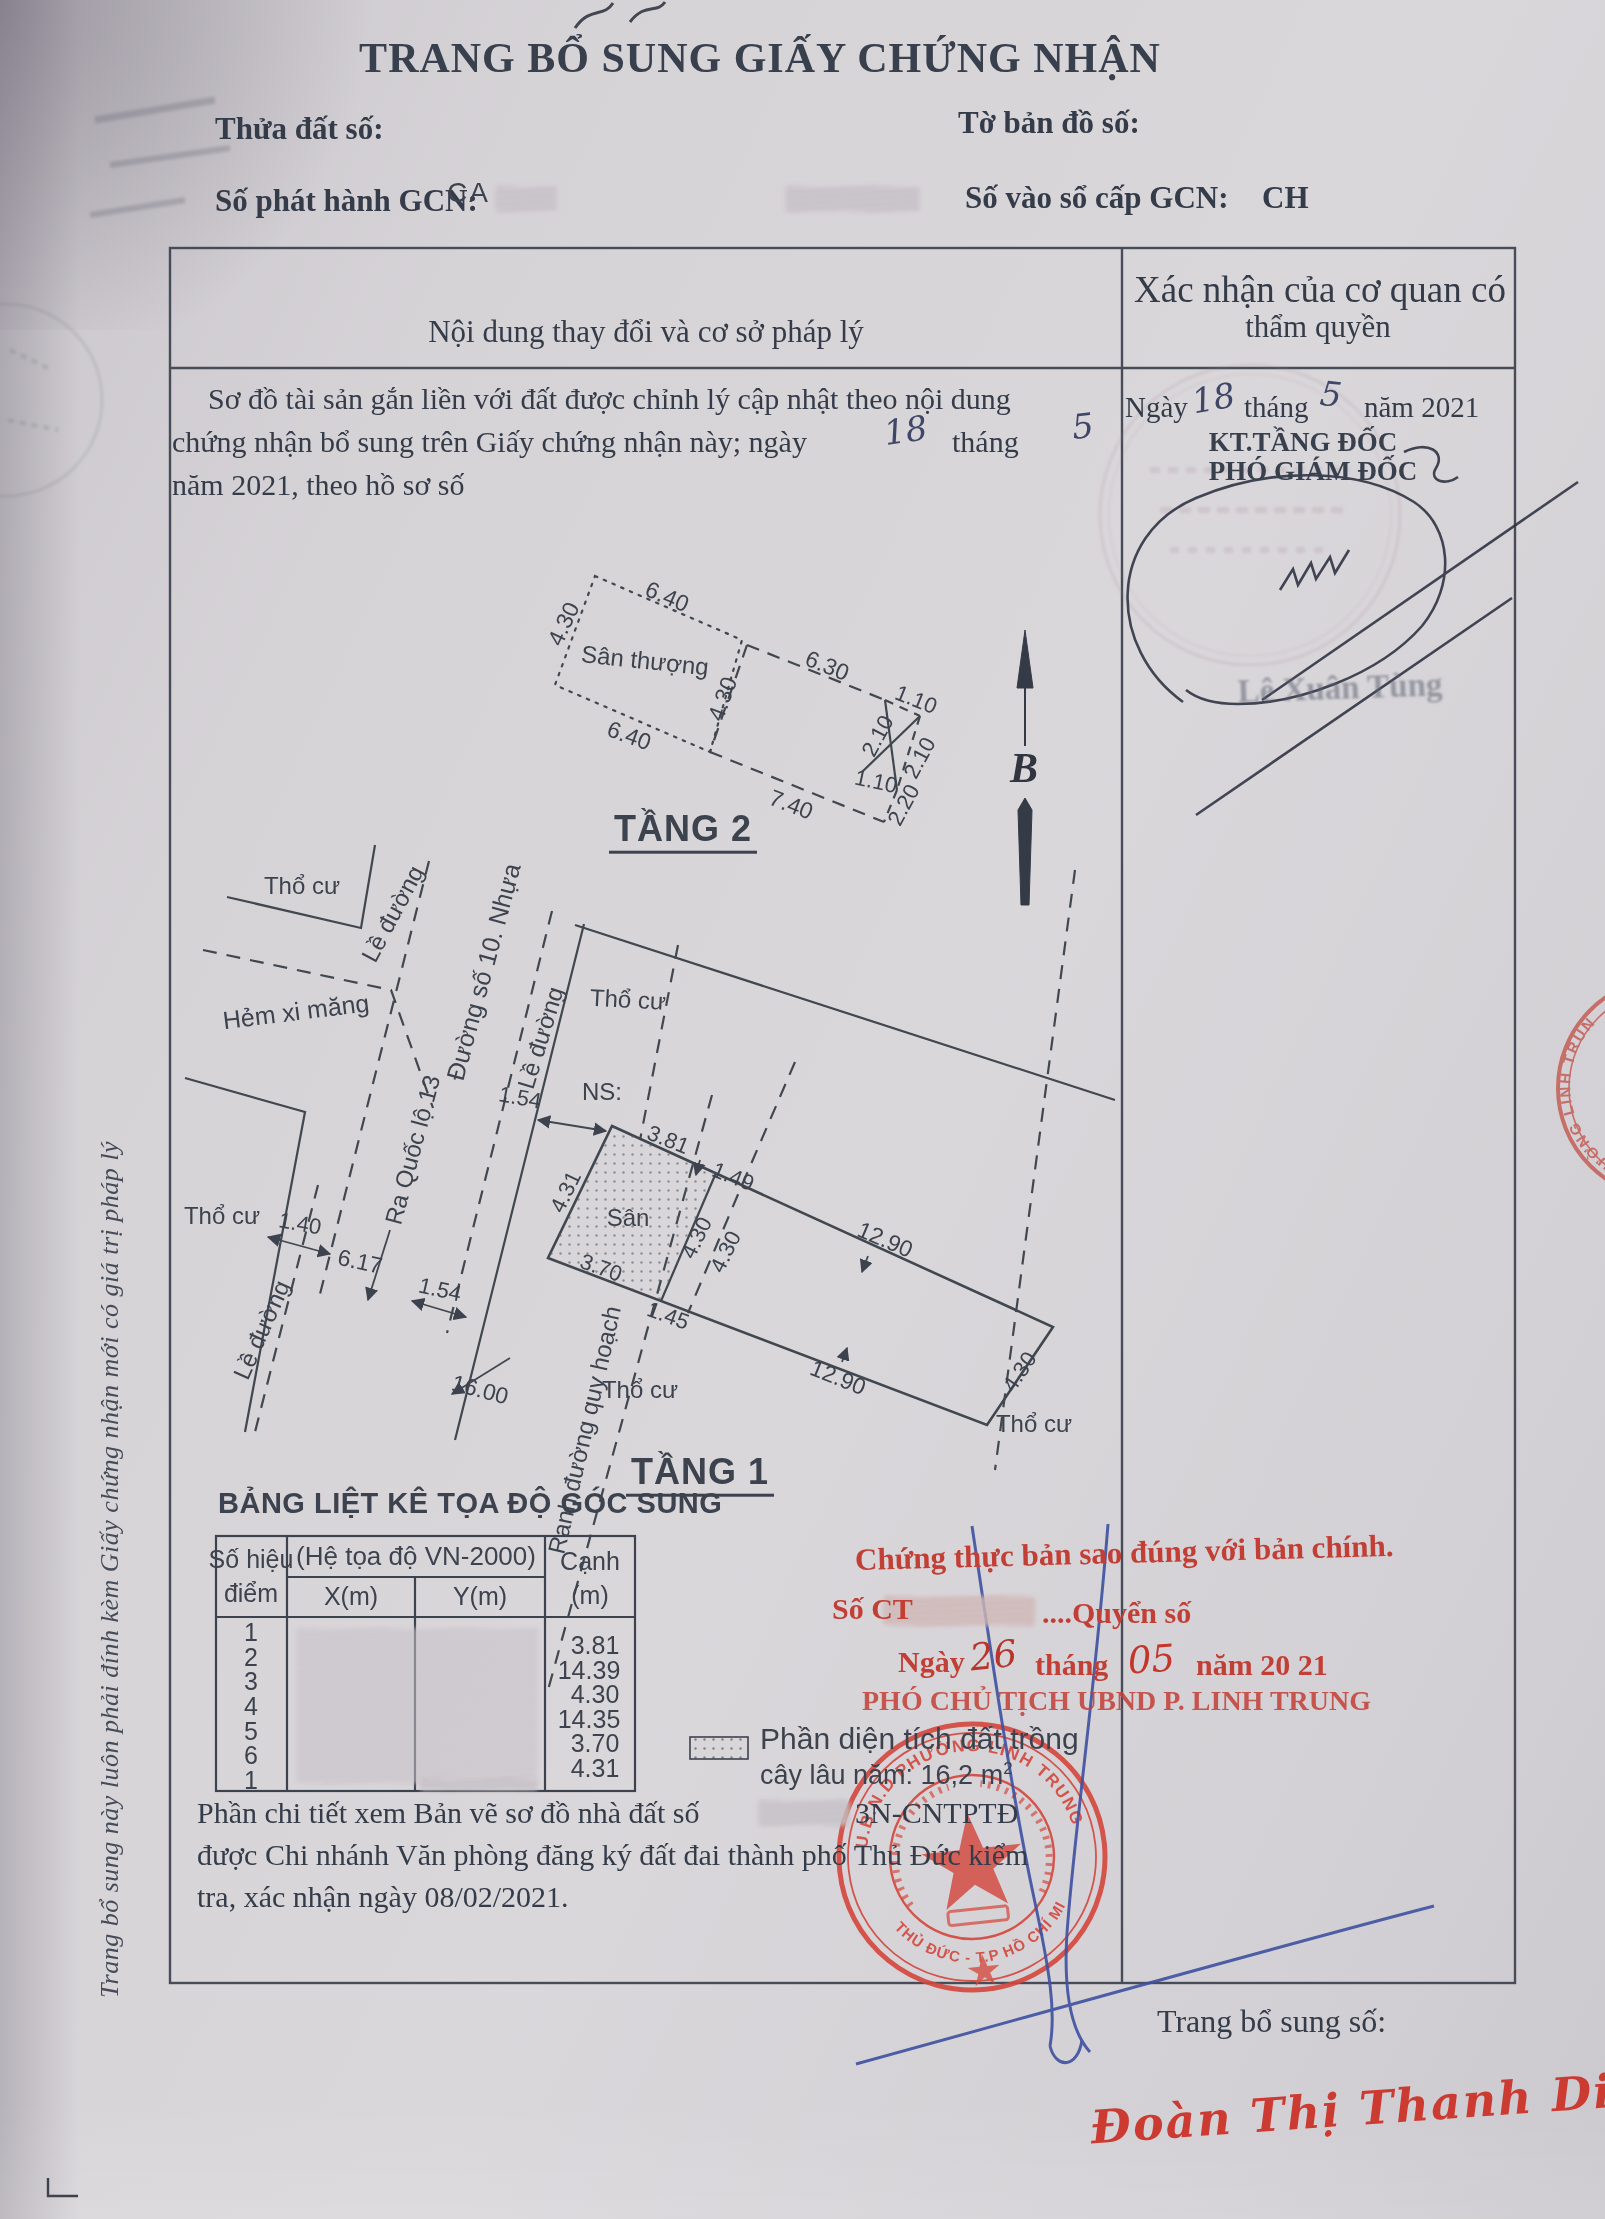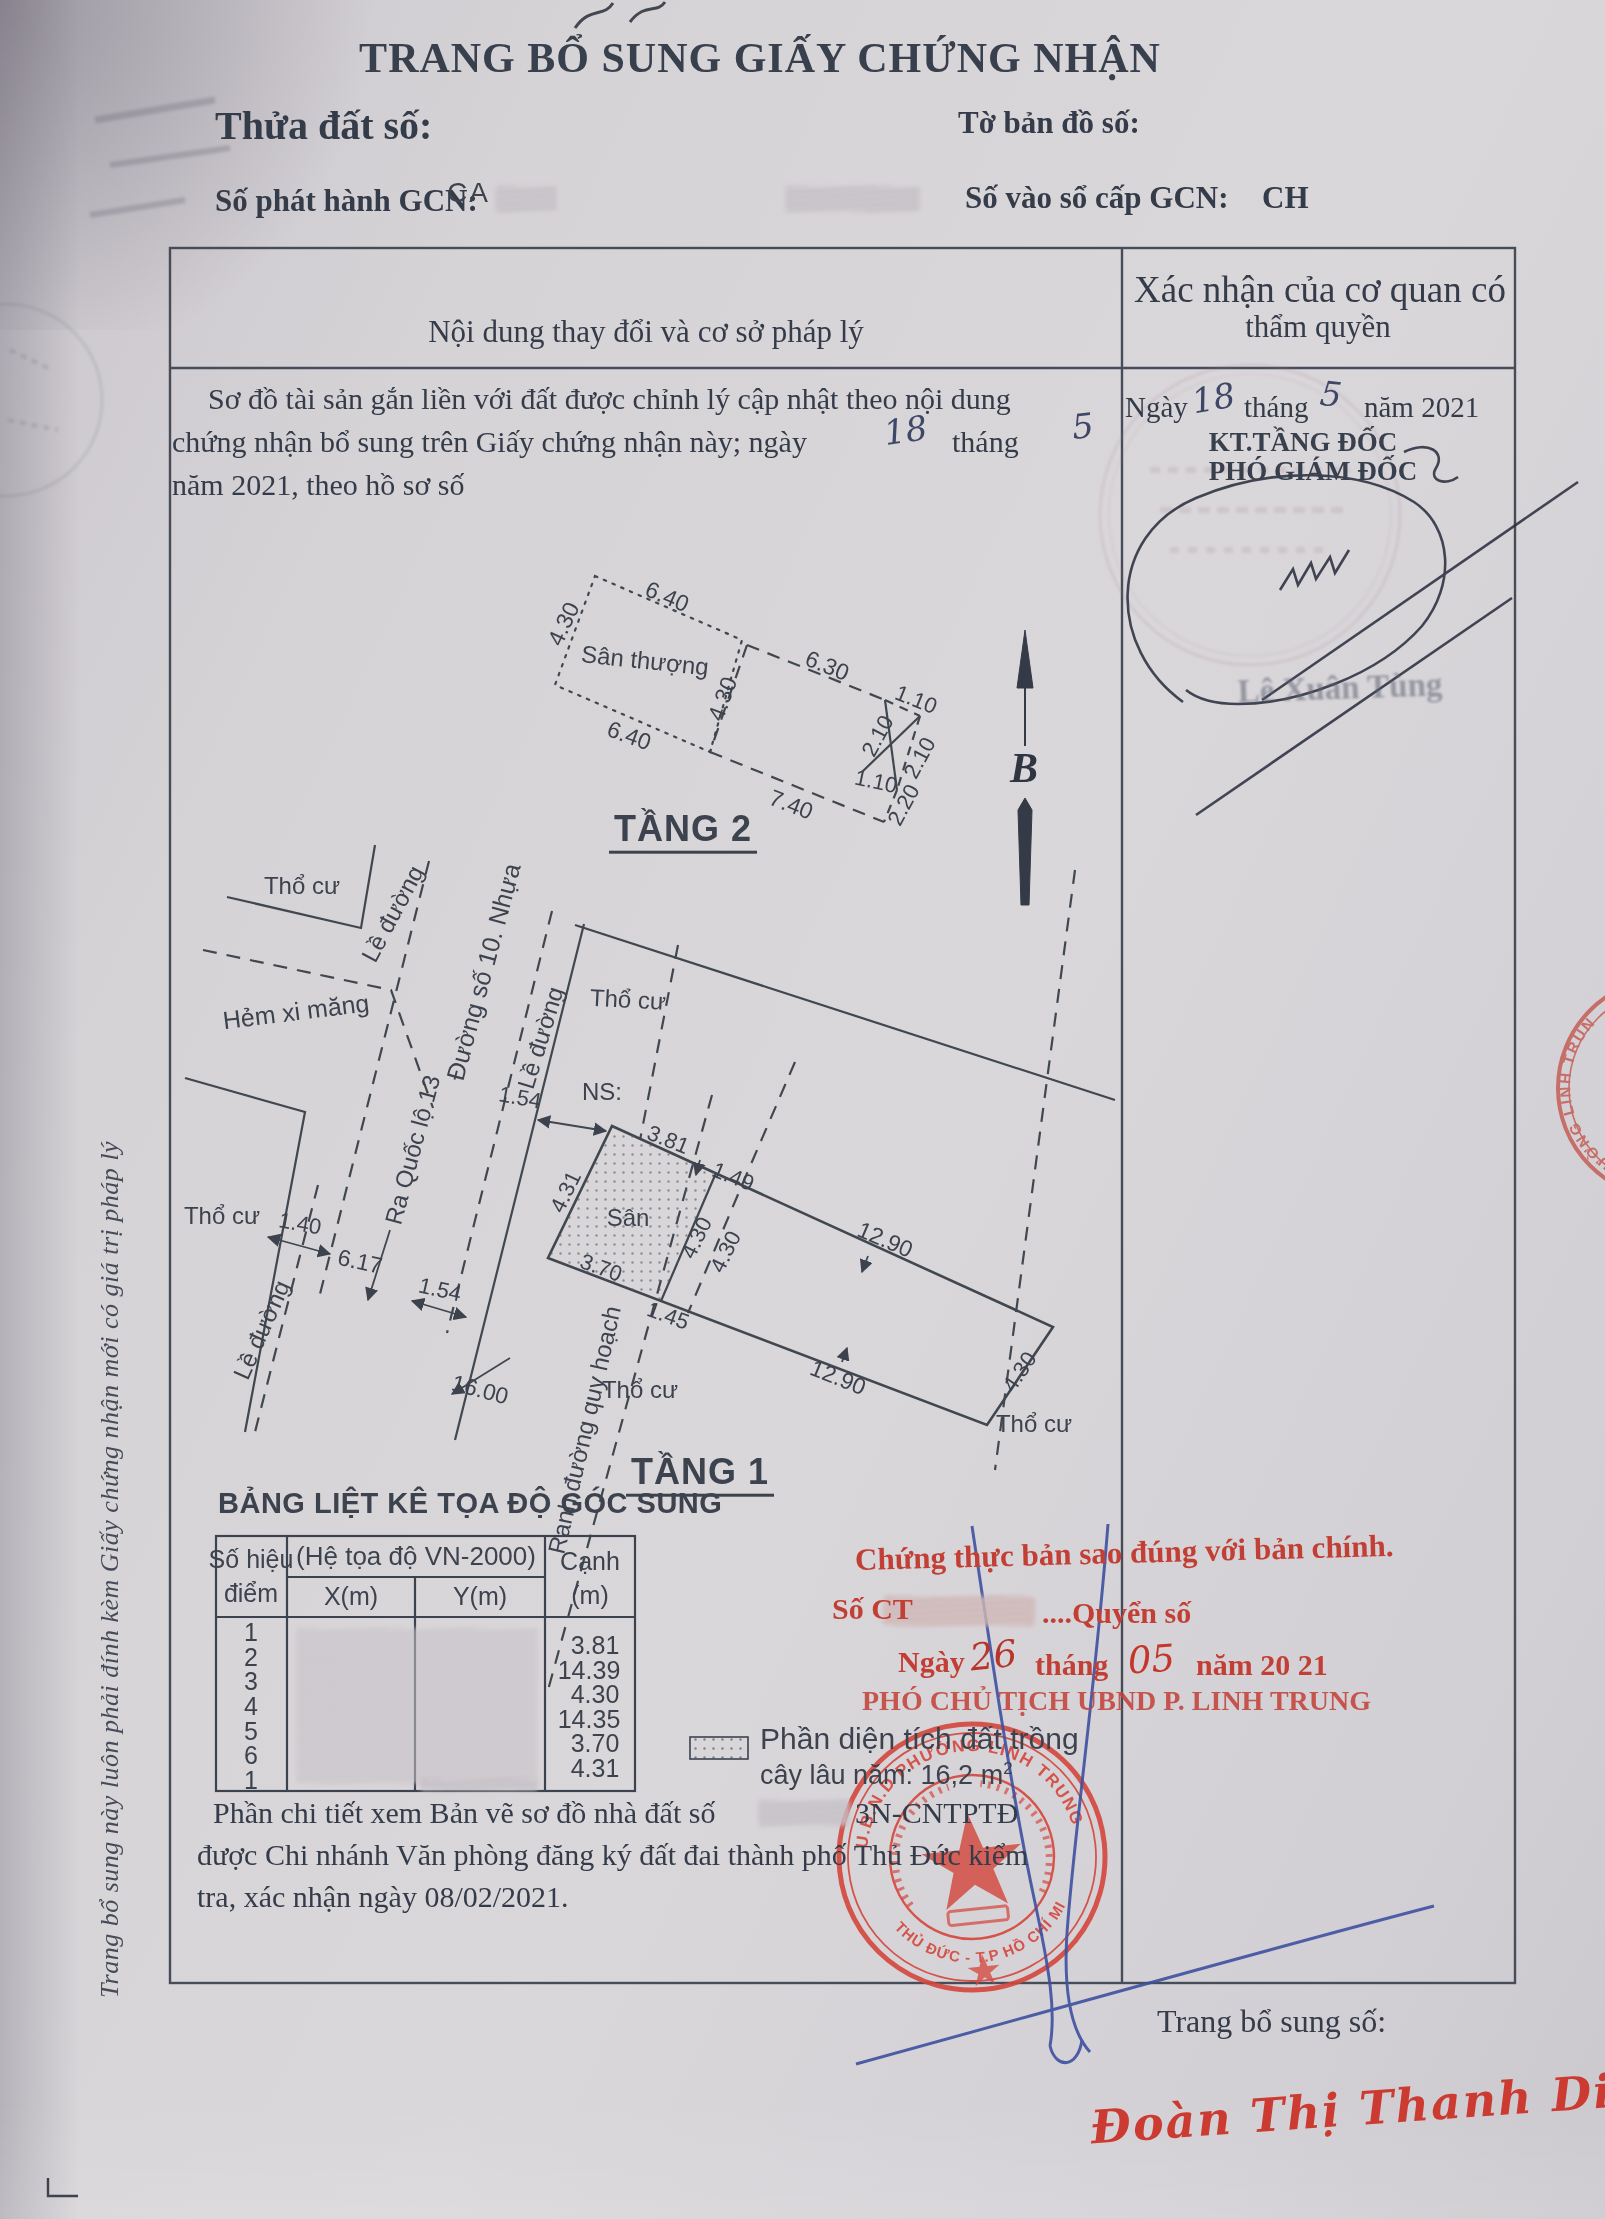--- a/index.html
+++ b/index.html
@@ -193,21 +193,21 @@
   <div class="shade-b"></div>
 
   <div class="smear" style="left:495px;top:186px;width:62px;height:26px;"></div>
   <div class="smear" style="left:785px;top:186px;width:135px;height:26px;"></div>
   <div class="smear" style="left:296px;top:1628px;width:242px;height:156px;opacity:.55;"></div>
   <div class="smear" style="left:420px;top:1779px;width:118px;height:12px;"></div>
   <div class="smear" style="left:758px;top:1800px;width:92px;height:26px;"></div>
   <div class="smear smearpink" style="left:883px;top:1596px;width:152px;height:30px;"></div>
 
   <span class="t c b serif" style="left:760px;top:58px;font-size:42px;letter-spacing:1px;color:#39404d;">TRANG BỔ SUNG GIẤY CHỨNG NHẬN</span>
-  <span class="t b serif" style="left:215px;top:104px;font-size:40px;">Thửa đất số:</span>
+  <span class="t b serif" style="left:215px;top:112px;font-size:31px;">Thửa đất số:</span>
   <span class="t b serif" style="left:958px;top:106px;font-size:31px;">Tờ bản đồ số:</span>
   <span class="t b serif" style="left:215px;top:184px;font-size:31px;">Số phát hành GCN:</span>
   <span class="t sans" style="left:447px;top:178px;font-size:28px;letter-spacing:2px;">CA</span>
   <span class="t b serif" style="left:965px;top:181px;font-size:31px;">Số vào sổ cấp GCN:</span>
   <span class="t b serif" style="left:1262px;top:181px;font-size:31px;">CH</span>
 
   <span class="t c serif" style="left:646px;top:307px;font-size:31px;margin-top:25px;">Nội dung thay đổi và cơ sở pháp lý</span>
   <span class="t c serif" style="left:1320px;top:290px;font-size:37px;">Xác nhận của cơ quan có</span>
   <span class="t c serif" style="left:1318px;top:327px;font-size:31px;">thẩm quyền</span>
 
@@ -291,21 +291,21 @@
   <span class="t c sans" style="left:595px;top:1646px;font-size:25px;">3.81</span>
   <span class="t c sans" style="left:589px;top:1671px;font-size:25px;">14.39</span>
   <span class="t c sans" style="left:595px;top:1695px;font-size:25px;">4.30</span>
   <span class="t c sans" style="left:589px;top:1720px;font-size:25px;">14.35</span>
   <span class="t c sans" style="left:595px;top:1744px;font-size:25px;">3.70</span>
   <span class="t c sans" style="left:595px;top:1769px;font-size:25px;">4.31</span>
 
   <span class="t sans" style="left:760px;top:1722px;font-size:30px;">Phần diện tích đất trồng</span>
   <span class="t sans" style="left:760px;top:1760px;font-size:27px;"><span>cây lâu năm: 16,2 m</span><sup style="font-size:17px;">2</sup></span>
 
-  <span class="t serif" style="left:213px;top:1796px;font-size:30px;">Phần chi tiết xem Bản vẽ sơ đồ nhà đất số</span>
+  <span class="t serif" style="left:197px;top:1796px;font-size:30px;">Phần chi tiết xem Bản vẽ sơ đồ nhà đất số</span>
   <span class="t serif" style="left:855px;top:1796px;font-size:30px;">3N-CNTPTĐ</span>
   <span class="t serif" style="left:197px;top:1838px;font-size:30px;">được Chi nhánh Văn phòng đăng ký đất đai thành phố Thủ Đức kiểm</span>
   <span class="t serif" style="left:197px;top:1880px;font-size:30px;">tra, xác nhận ngày 08/02/2021.</span>
 
   <span class="t serif red" style="left:855px;top:1536px;font-size:31px;font-weight:600;transform:rotate(-1.5deg);">Chứng thực bản sao đúng với bản chính.</span>
   <span class="t serif red" style="left:832px;top:1592px;font-size:30px;font-weight:600;">Số CT</span>
   <span class="t serif red" style="left:1042px;top:1596px;font-size:30px;font-weight:600;">....Quyển số</span>
   <span class="t serif red" style="left:898px;top:1645px;font-size:30px;font-weight:600;">Ngày</span>
   <span class="t handred" style="left:970px;top:1636px;font-size:37px;transform:rotate(-6deg);">26</span>
   <span class="t serif red" style="left:1035px;top:1648px;font-size:30px;font-weight:600;">tháng</span>

